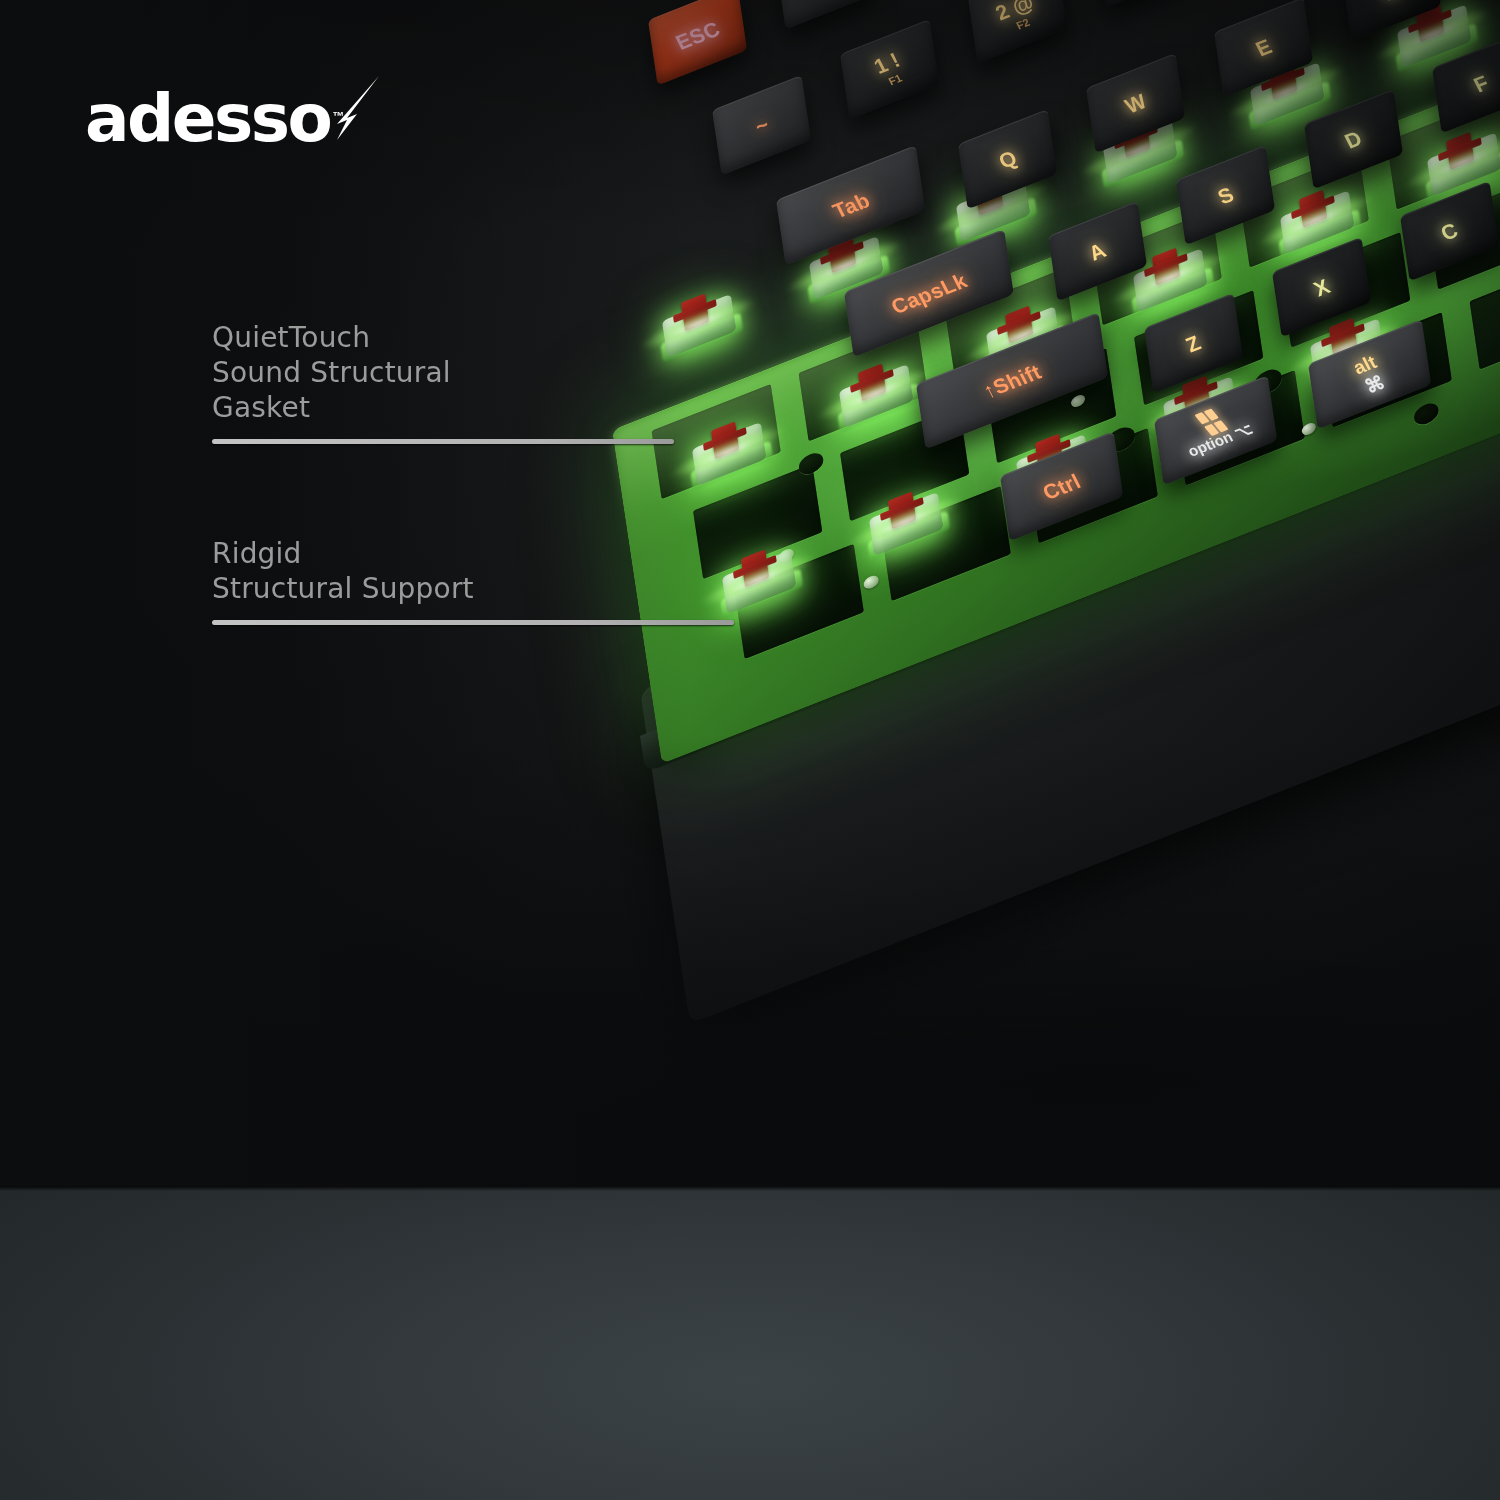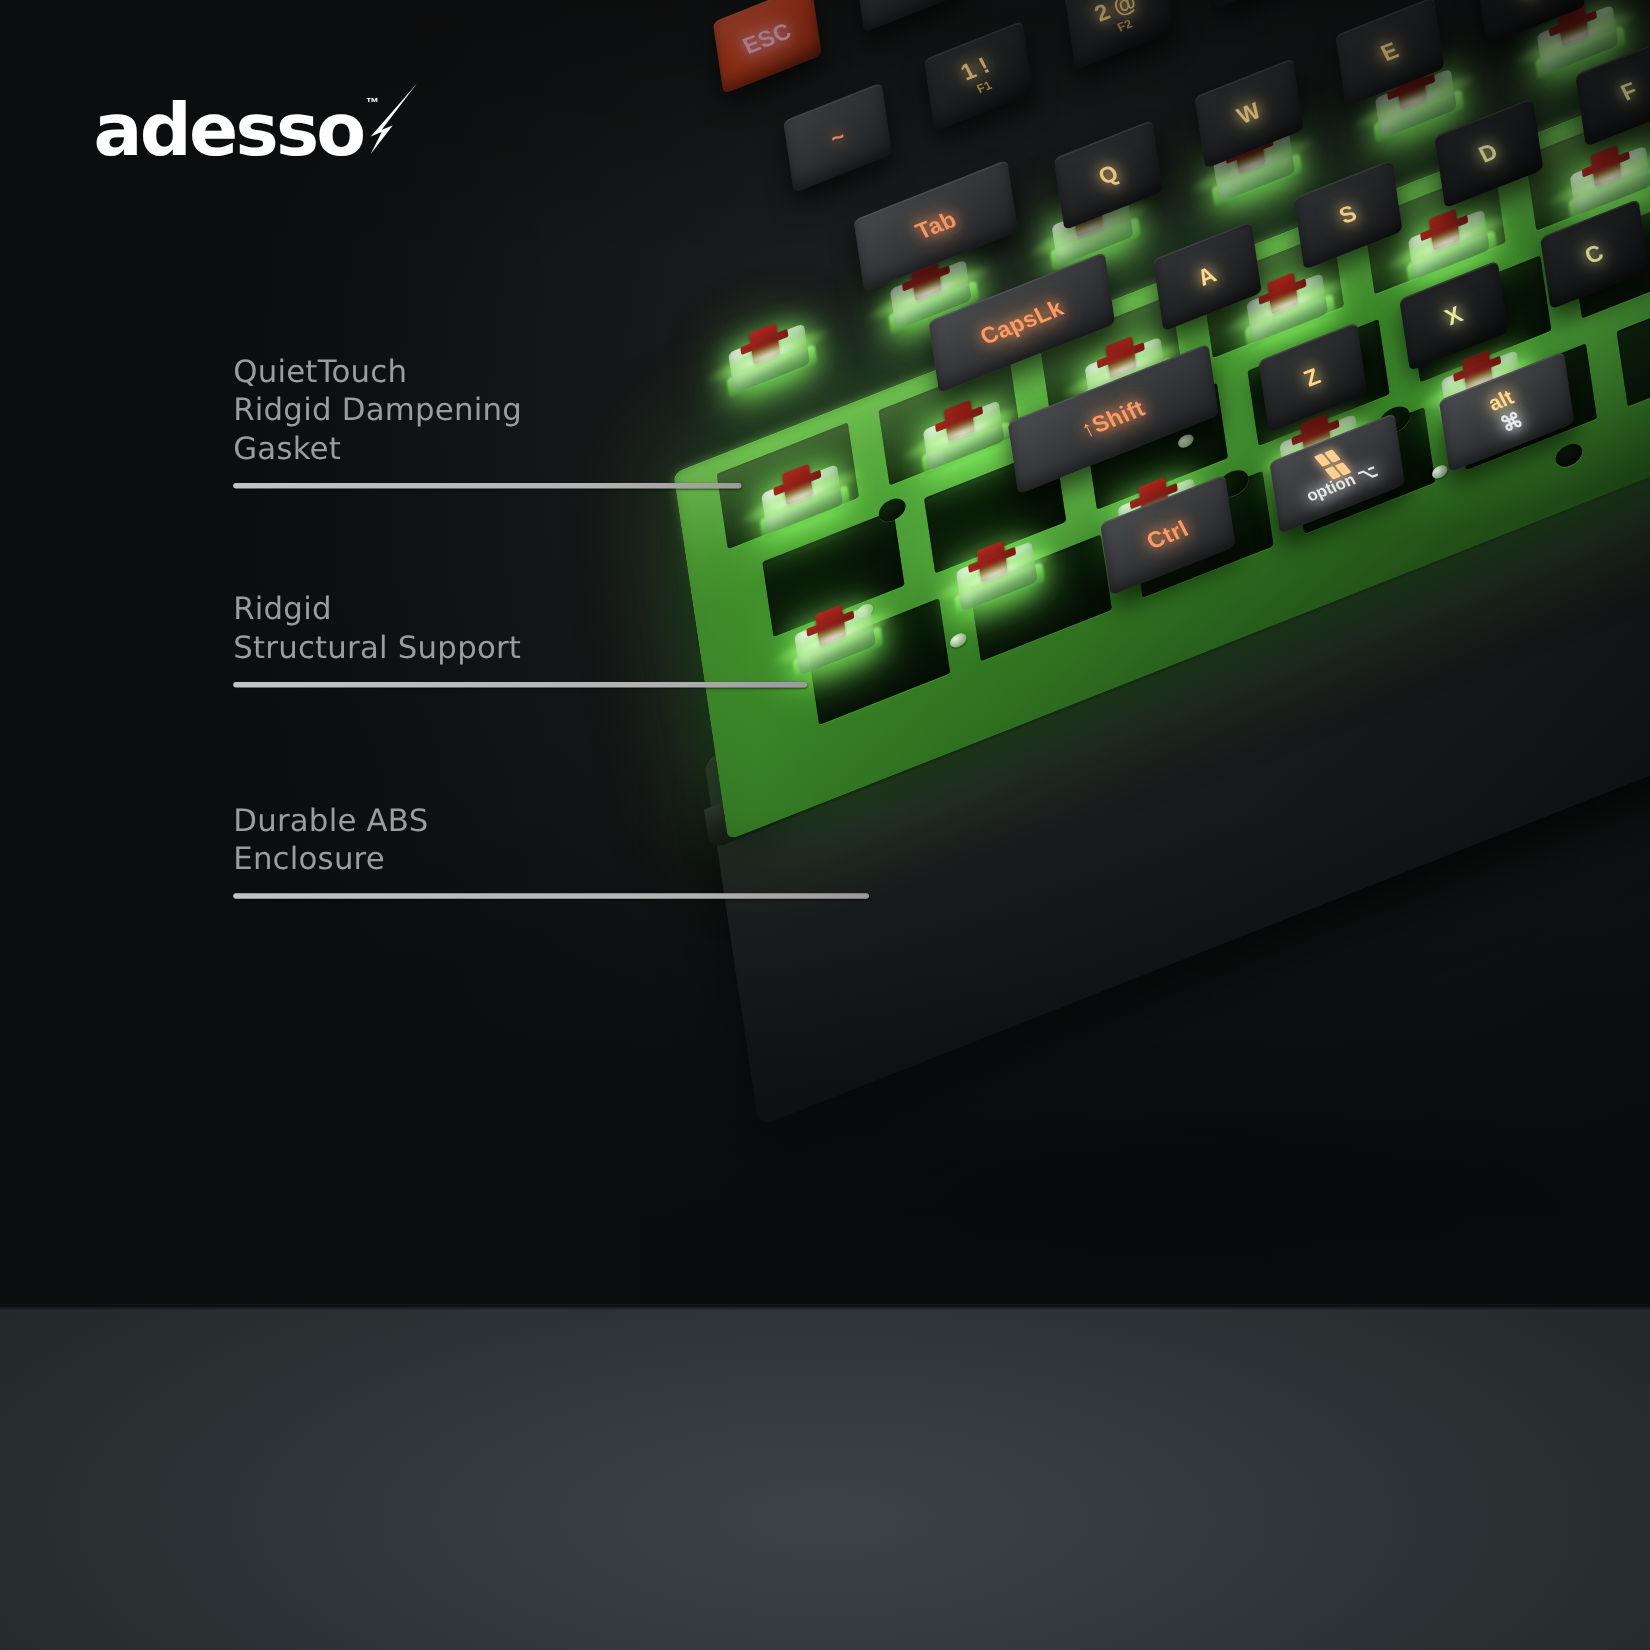--- a/index.html
+++ b/index.html
@@ -185,21 +185,21 @@
     background:
       linear-gradient(90deg, rgba(12,13,14,.98) 0%, rgba(12,13,14,.88) 16%, rgba(12,13,14,.25) 33%, rgba(0,0,0,0) 46%),
       linear-gradient(180deg, rgba(0,0,0,.30) 0%, rgba(0,0,0,0) 20%, rgba(0,0,0,0) 62%, rgba(10,11,12,.92) 96%),
       radial-gradient(1250px 900px at 60% 42%, rgba(0,0,0,0) 42%, rgba(8,9,10,.62) 100%);
     pointer-events:none;
   }
 
   
   #logo {
     position:absolute; left:85px; top:86px;
-    display:flex; align-items:flex-start;
+    display:flex; align-items:center;
   }
   #logo .word {
     font-family:"DejaVu Sans", sans-serif;
     font-size:66px; font-weight:700; color:#ffffff;
     letter-spacing:-2.5px; line-height:1;
   }
   #logo .bolt {
     position:absolute; left:232px; top:-12px; width:66px; height:72px;
   }
   #logo .tm {
@@ -509,36 +509,31 @@
     <div id="logo">
       <span class="word">adesso</span>
       <span class="tm">™</span>
       <svg class="bolt" viewBox="0 0 66 72">
         <polygon points="62,2 30,44 40,40 20,66 30,46 20,50" fill="#ffffff"></polygon>
       </svg>
     </div>
 
     <div class="callout" style="left:212px; top:320px;">
       <div class="ctext">QuietTouch
-Ridgid Dampening
+Sound Structural
 Gasket</div>
       <div class="leader" style="width:462px;"></div>
     </div>
 
     <div class="callout" style="left:212px; top:536px;">
       <div class="ctext">Ridgid
 Structural Support</div>
       <div class="leader" style="width:522px;"></div>
     </div>
 
-    <div class="callout" style="left:212px; top:728px;">
-      <div class="ctext">Durable ABS
-Enclosure</div>
-      <div class="leader" style="width:578px;"></div>
-    </div>
 
   </div>
 
   <div id="banner">
     <div class="edge"></div>
   </div>
 
 </div>
 
 </body></html>

